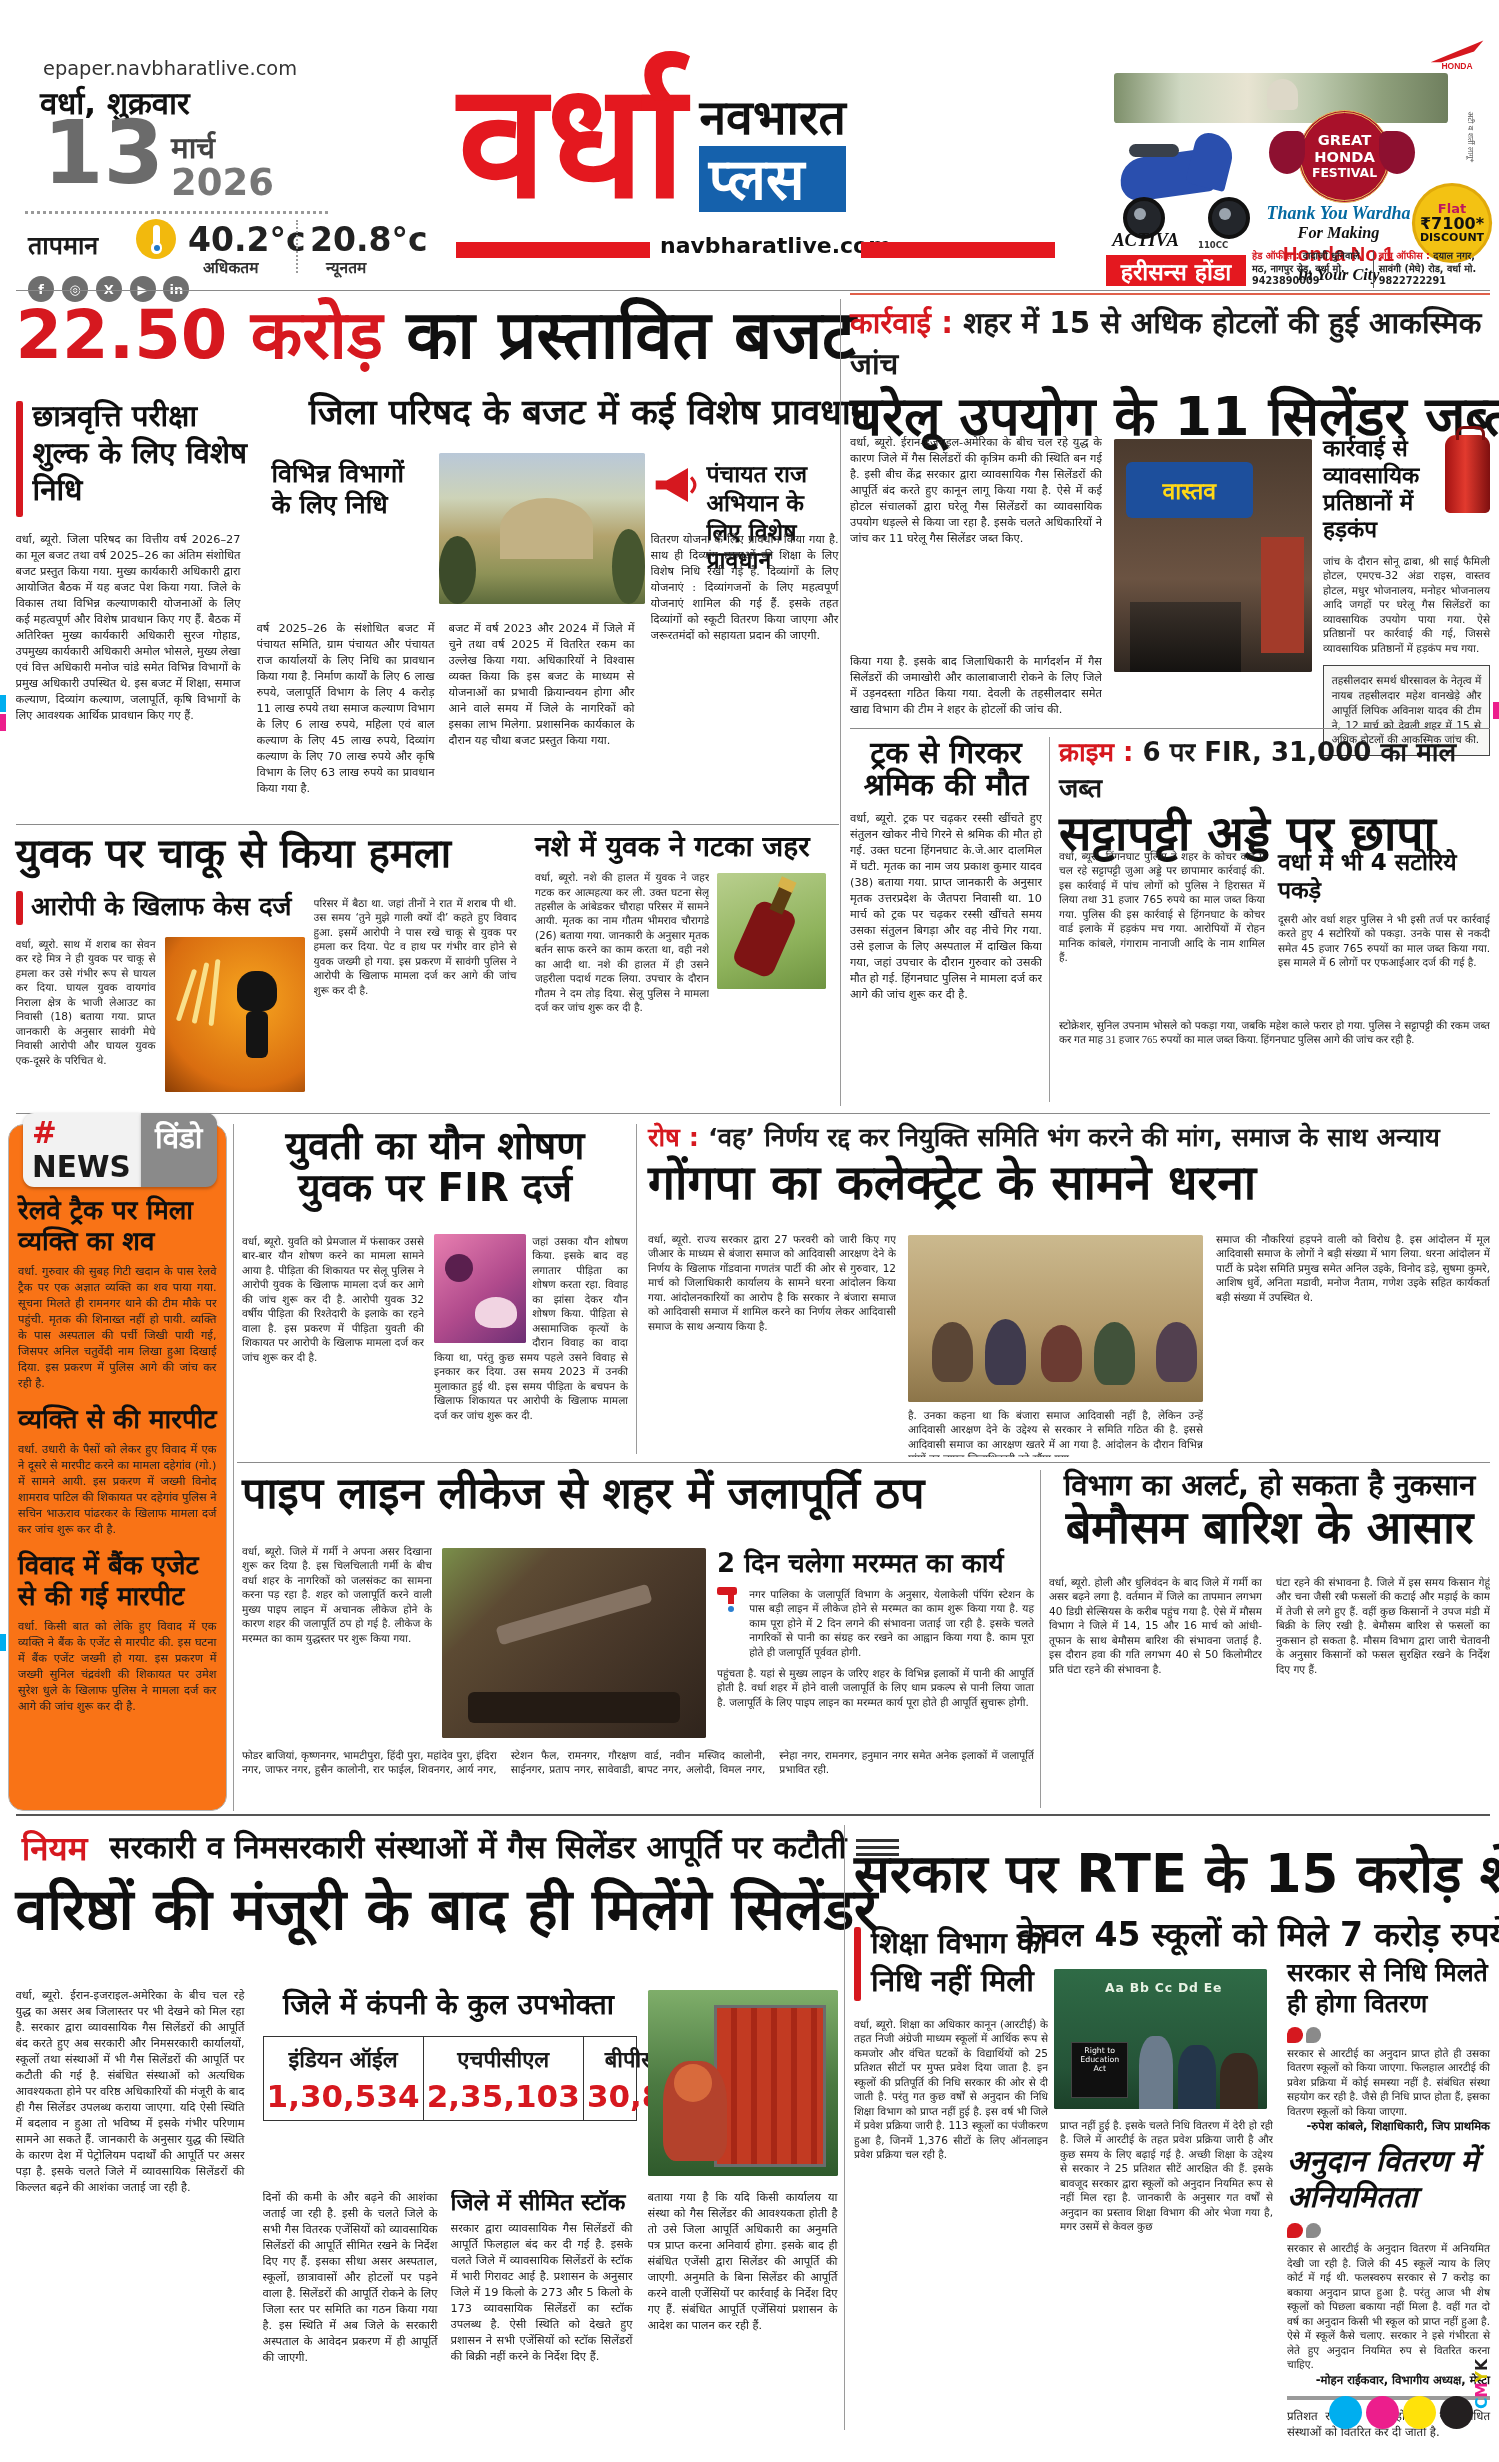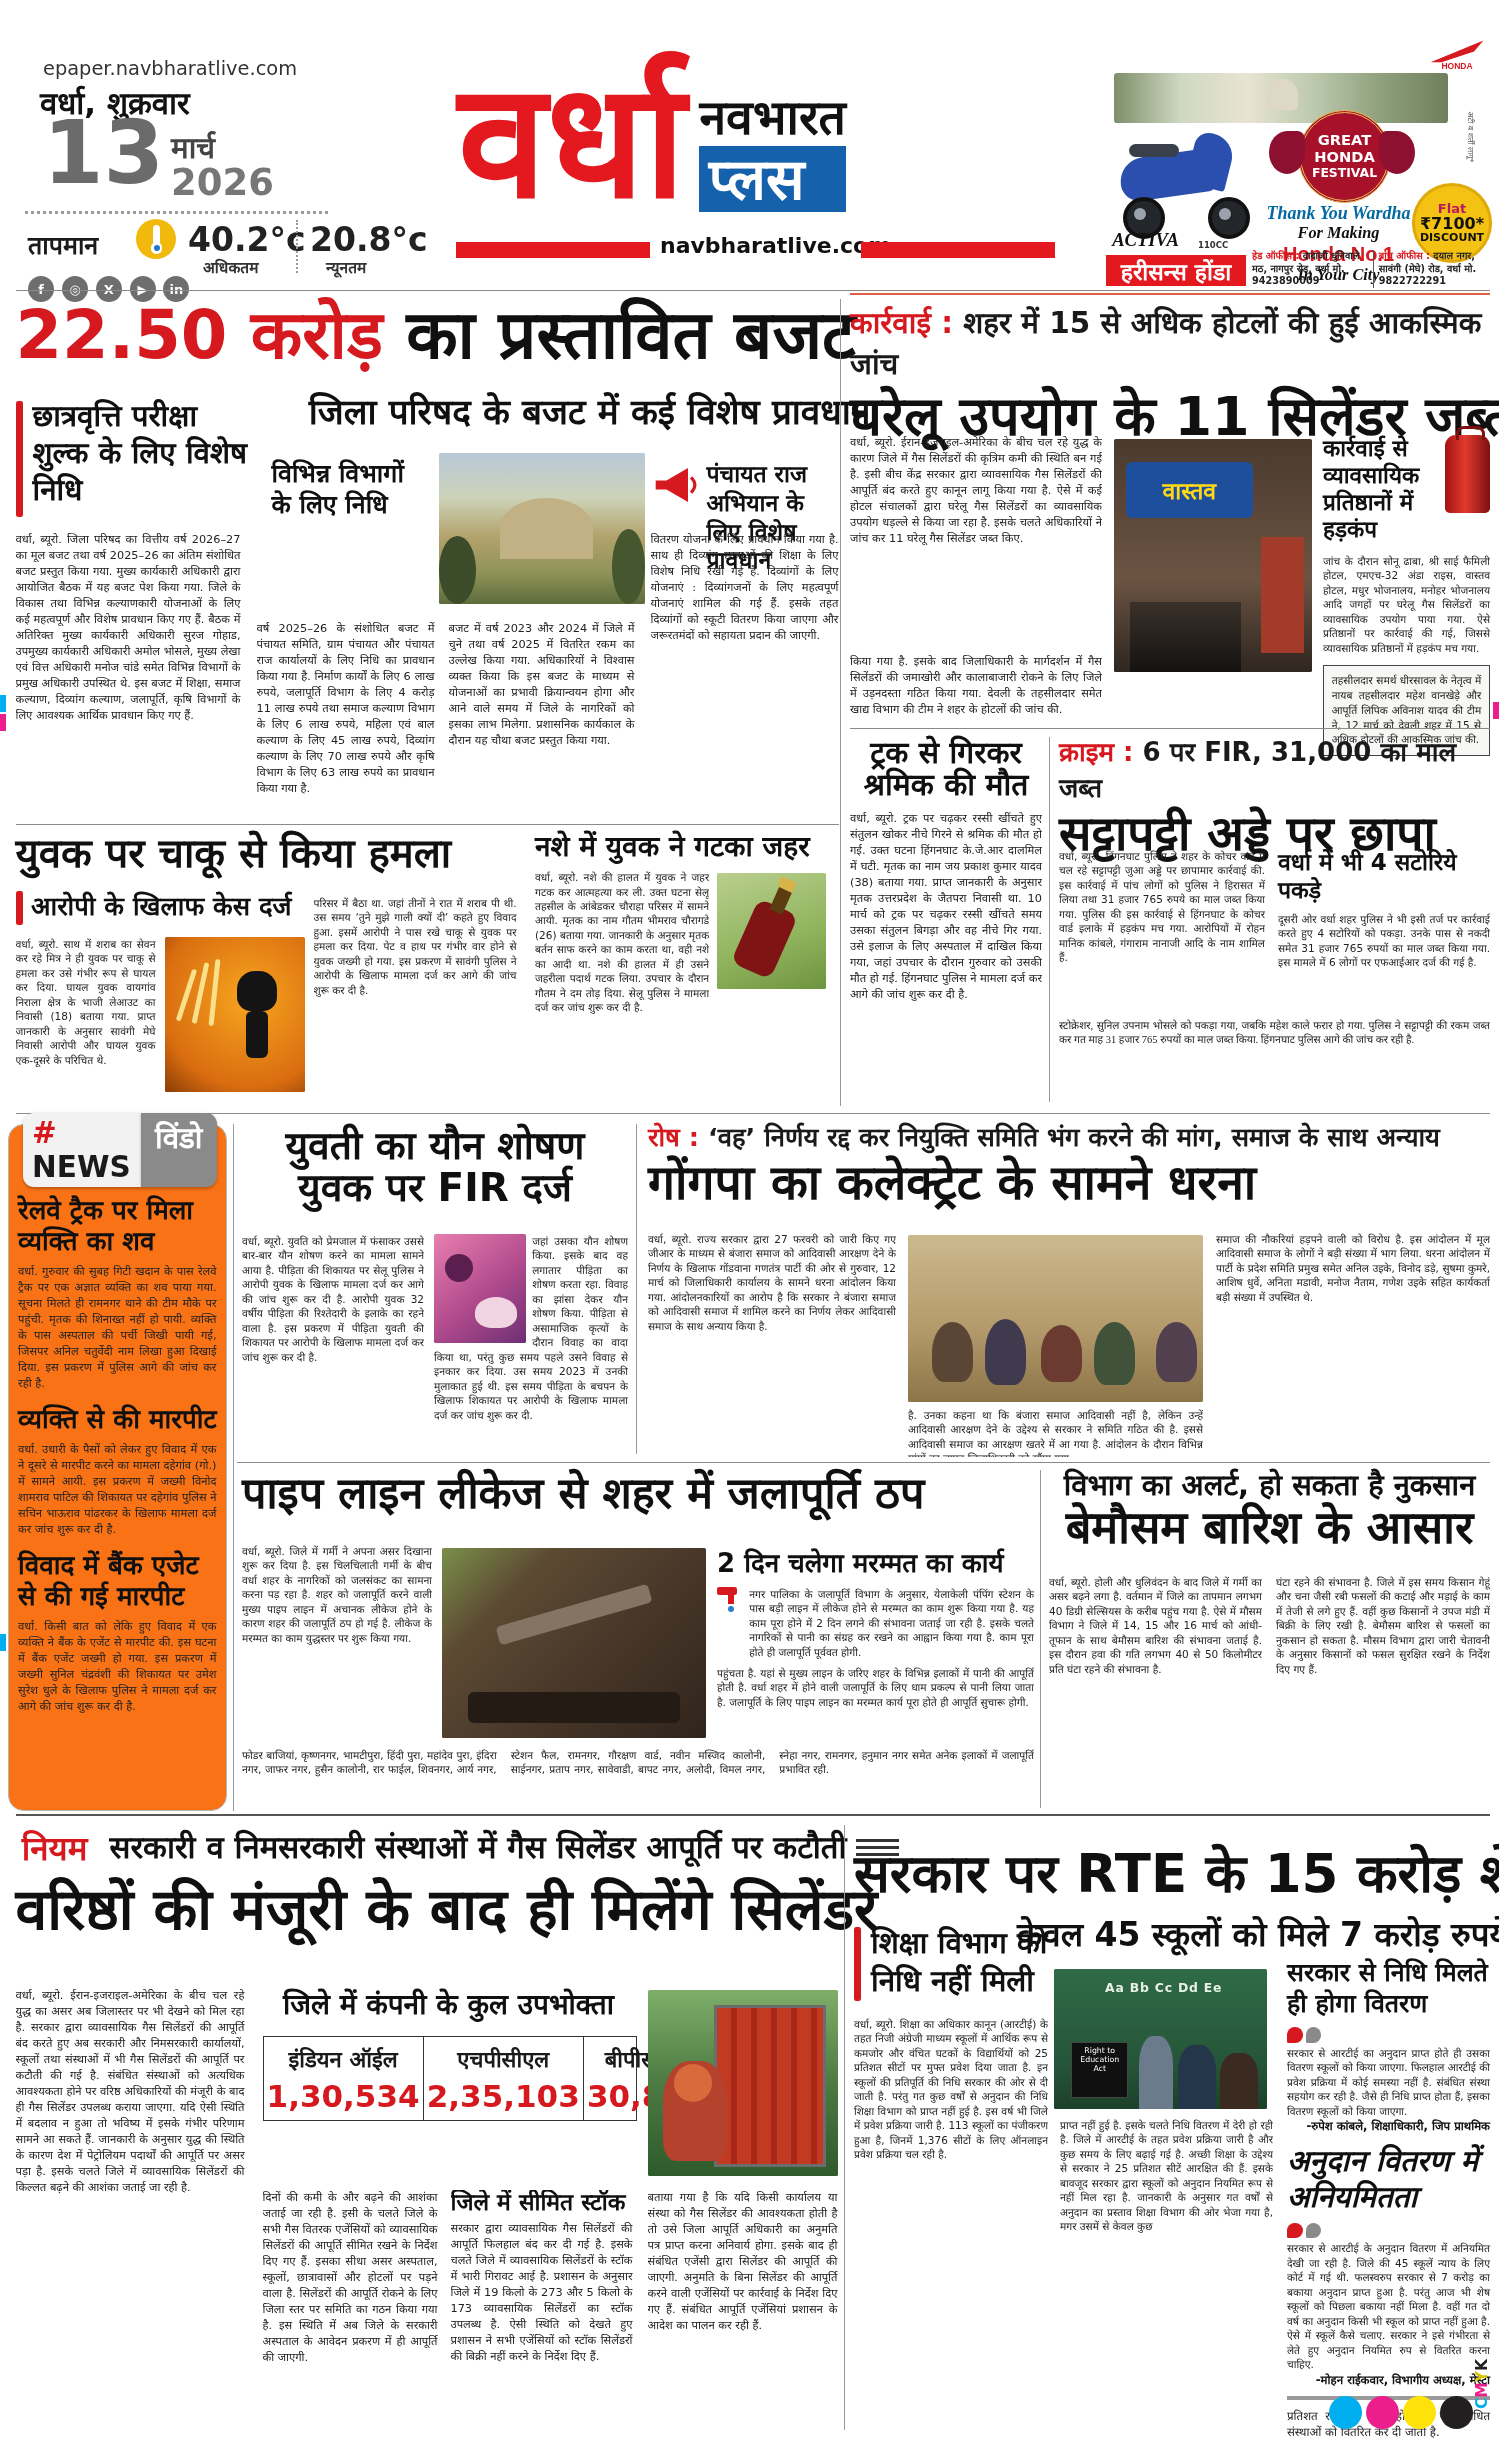--- a/index.html
+++ b/index.html
@@ -191,21 +191,21 @@
 
   <div class="abs" style="left:1059px;top:733px;width:431px;height:372px;">
     <div style="font-size:26px;font-weight:700;">
       <span class="red">क्राइम :</span>
       <span>6 पर FIR, 31,000 का माल जब्त</span>
     </div>
     <div class="hl" style="font-size:48px;margin-top:3.1px;white-space:nowrap;">सट्टापट्टी अड्डे पर छापा</div>
     <div class="abs body-sm" style="left:0;top:116px;width:206px;height:178px;overflow:hidden;">वर्धा, ब्यूरो. हिंगनघाट पुलिस ने शहर के कोचर वार्ड में चल रहे सट्टापट्टी जुआ अड्डे पर छापामार कार्रवाई की. इस कार्रवाई में पांच लोगों को पुलिस ने हिरासत में लिया तथा 31 हजार 765 रुपये का माल जब्त किया गया. पुलिस की इस कार्रवाई से हिंगनघाट के कोचर वार्ड इलाके में हड़कंप मच गया. आरोपियों में रोहन मानिक कांबले, गंगाराम नानाजी आदि के नाम शामिल हैं.</div>
     <div class="abs" style="left:219px;top:116px;width:212px;">
       <div class="hl" style="font-size:23px;line-height:1.2;">वर्धा में भी 4 सटोरिये पकड़े</div>
-      <div class="body-sm" style="margin-top:7.8px;">दूसरी ओर वर्धा शहर पुलिस ने भी इसी तर्ज पर कार्रवाई करते हुए 4 सटोरियों को पकड़ा. उनके पास से नकदी समेत 31 हजार 765 रुपयों का माल जब्त किया गया. इस मामले में 6 लोगों पर एफआईआर दर्ज की गई है.</div>
+      <div class="body-sm" style="margin-top:7.8px;">दूसरी ओर वर्धा शहर पुलिस ने भी इसी तर्ज पर कार्रवाई करते हुए 4 सटोरियों को पकड़ा. उनके पास से नकदी समेत 45 हजार 765 रुपयों का माल जब्त किया गया. इस मामले में 6 लोगों पर एफआईआर दर्ज की गई है.</div>
     </div>
     <div class="abs body-sm" style="left:0;top:286px;width:431px;height:70px;overflow:hidden;font-family:Liberation Serif, serif;">स्टोक्रेशर, सुनिल उपनाम भोसले को पकड़ा गया, जबकि महेश काले फरार हो गया. पुलिस ने सट्टापट्टी की रकम जब्त कर गत माह 31 हजार 765 रुपयों का माल जब्त किया. हिंगनघाट पुलिस आगे की जांच कर रही है.</div>
   </div>
 
   <div class="rule-h" style="left:15.5px;top:824px;width:823px;"></div>
 
   <div class="abs" style="left:15.5px;top:832px;width:501px;height:275px;">
     <div class="hl" style="font-size:40px;white-space:nowrap;">युवक पर चाकू से किया हमला</div>
     <div class="redbar" style="left:0;top:59px;height:34px;"></div>
     <div class="abs hl" style="left:15.5px;top:61px;font-size:25.6px;">आरोपी के खिलाफ केस दर्ज</div>

